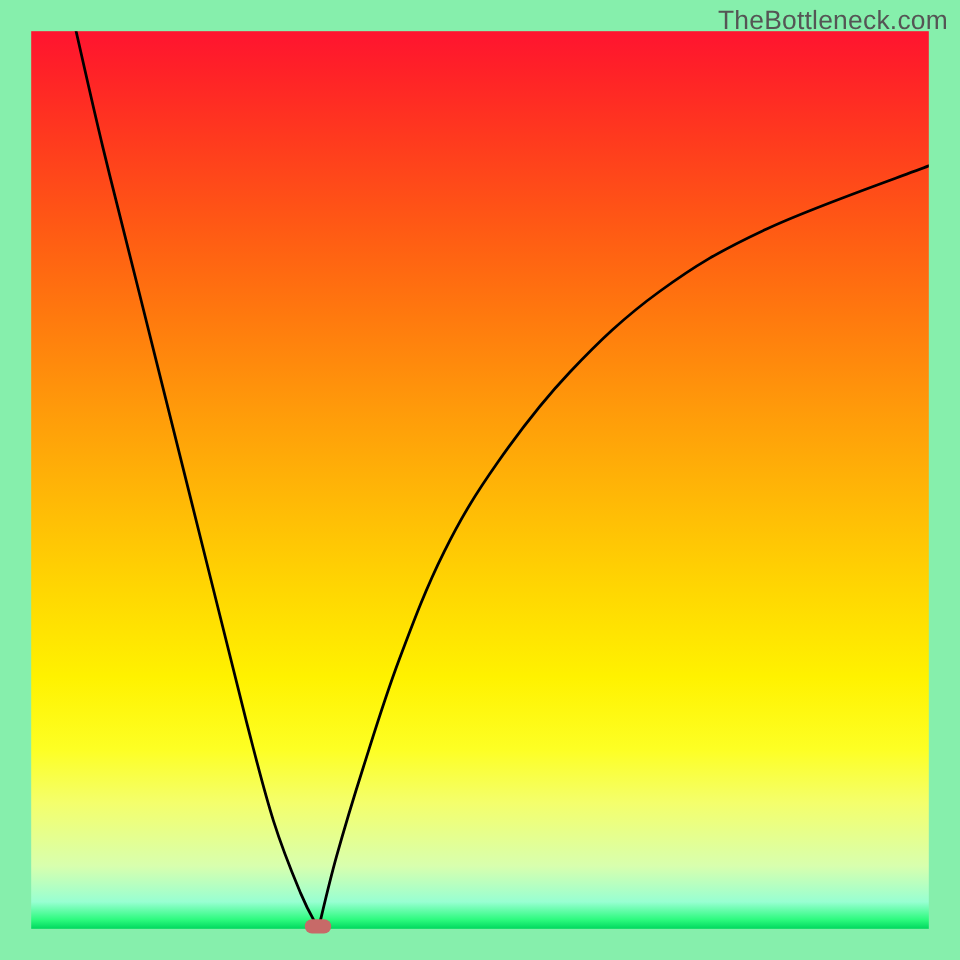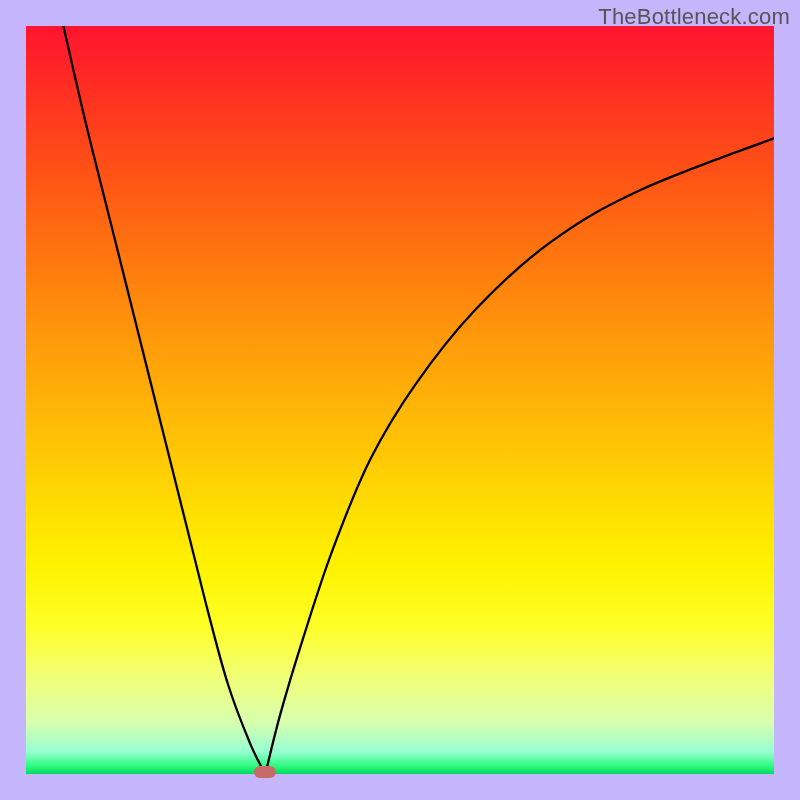--- a/index.html
+++ b/index.html
@@ -8,21 +8,21 @@
     width: 800px;
     height: 800px;
     overflow: hidden;
     background: #000;
     font-family: Arial, Helvetica, sans-serif;
   }
   .chart-container {
     position: relative;
     width: 800px;
     height: 800px;
-    background: #c4b5fd;
+    background: #86efac;
   }
   .plot-area {
     position: absolute;
     left: 26px;
     top: 26px;
     width: 748px;
     height: 748px;
     background: linear-gradient(to bottom,
       #ff1430 0%,
       #ff2028 4%,

